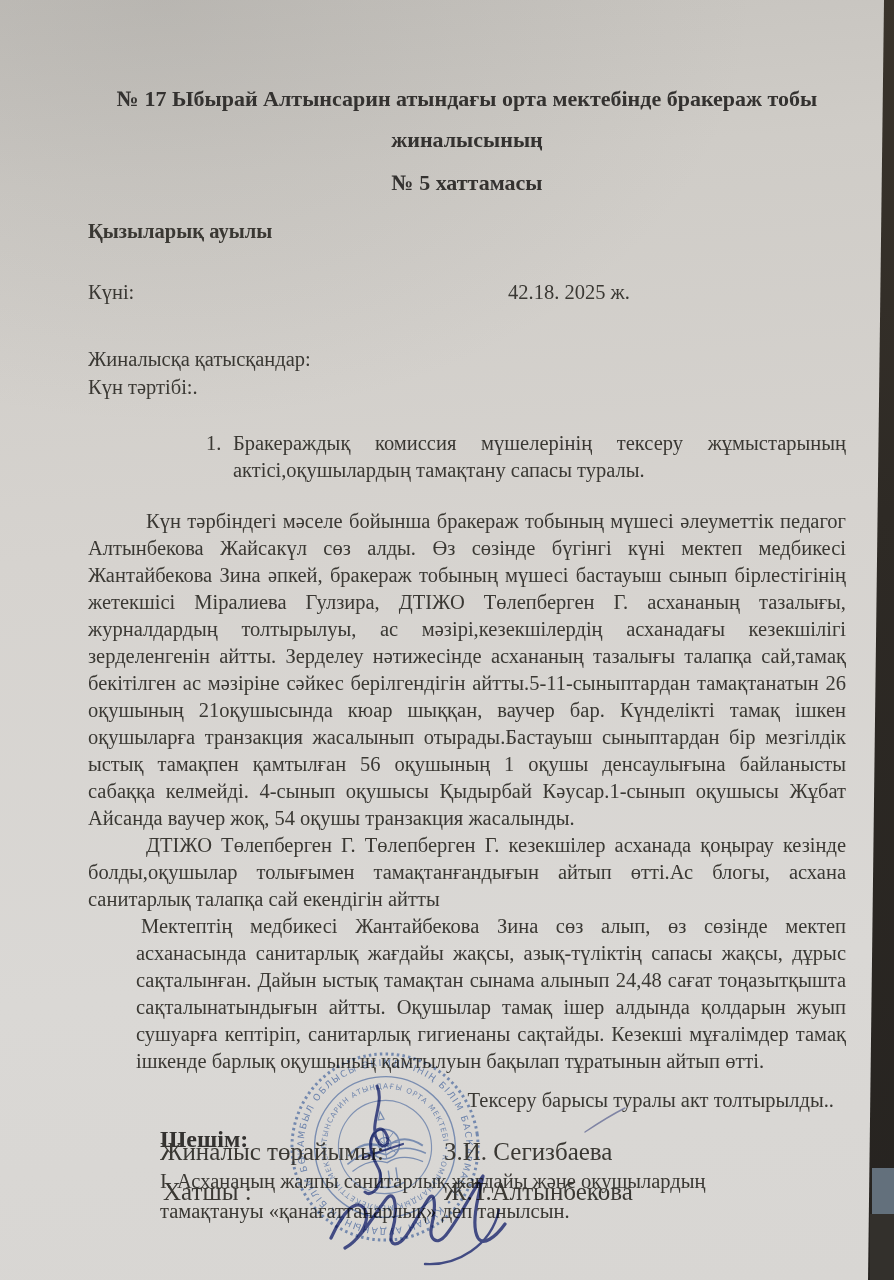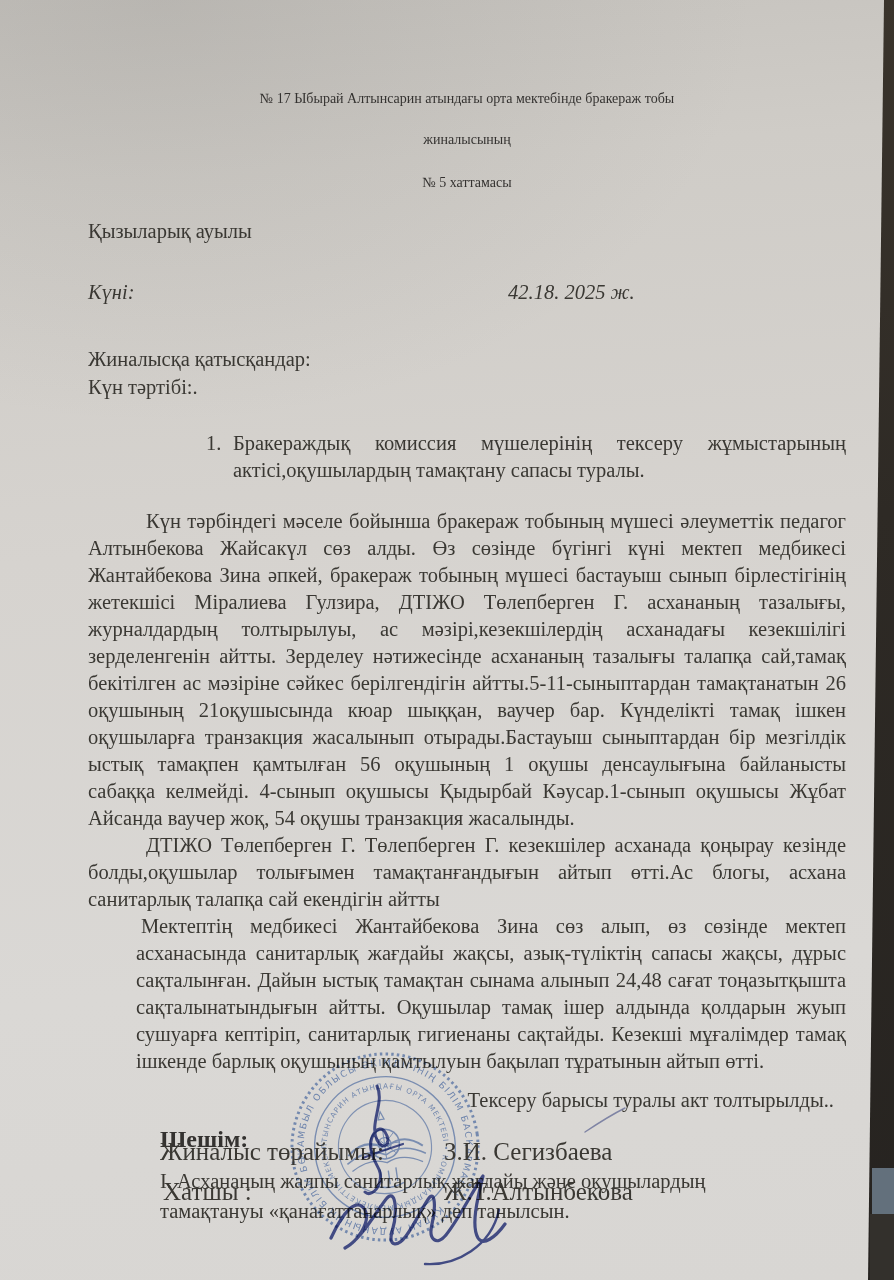--- a/index.html
+++ b/index.html
@@ -19,28 +19,28 @@
     clip-path:polygon(0 0, 884px 0, 868px 1280px, 0 1280px);
     background:
       radial-gradient(120% 60% at 18% 0%, rgba(148,146,142,.28) 0%, rgba(148,146,142,0) 55%),
       linear-gradient(176deg,#c6c3be 0%, #cfccc7 14%, #d6d3cf 42%, #dad8d5 75%, #d8d6d3 100%);
   }
 
   .content{
     position:absolute;left:88px;top:0;width:758px;z-index:2;
     color:#3a3833;font-size:20.5px;line-height:27px;
   }
-  .title-block{ text-align:center;font-weight:normal;font-size:14px;color:#343230;}
+  .title-block{ text-align:center;font-weight:bold;font-size:22px;color:#343230;}
   .title-line1{margin-top:88px;line-height:22px;}
   .title-line2{margin-top:19px;line-height:22px;}
   .protocol-no{margin-top:21px;line-height:22px;}
 
-  .village{margin-top:24px;}
+  .village{margin-top:24px;font-weight:bold;}
   .meta-row{position:relative;height:27px;}
-  .row-date{margin-top:34px;font-style:italic;}
+  .row-date{margin-top:34px;}
   .row-participants{margin-top:40px;}
   .meta-value{position:absolute;left:420px;top:0;white-space:nowrap;}
   .agenda-label{margin-top:1px;}
 
   .agenda-item{margin-top:29px;margin-left:118px;width:640px;display:flex;}
   .agenda-num{width:27px;flex:none;}
   .agenda-text{flex:1;text-align:justify;}
 
   .body-p{margin:0;text-align:justify;}
   .p-first{margin-top:24px;text-indent:58px;}

